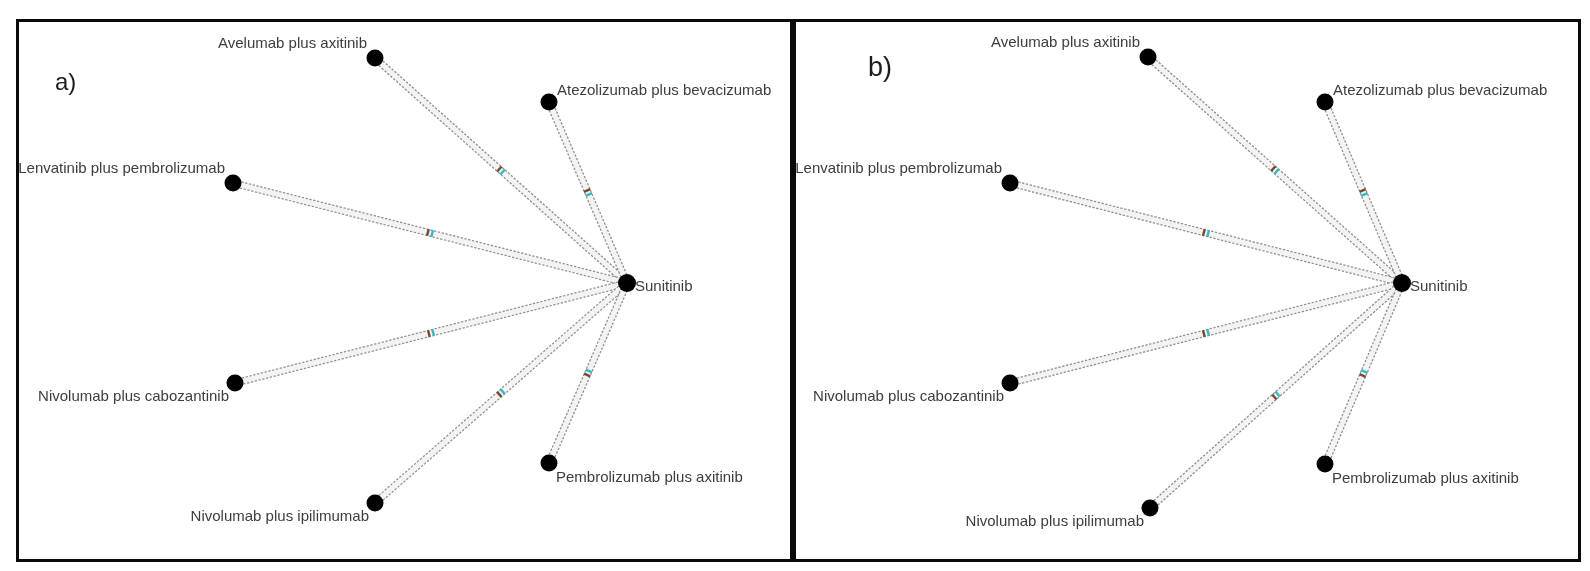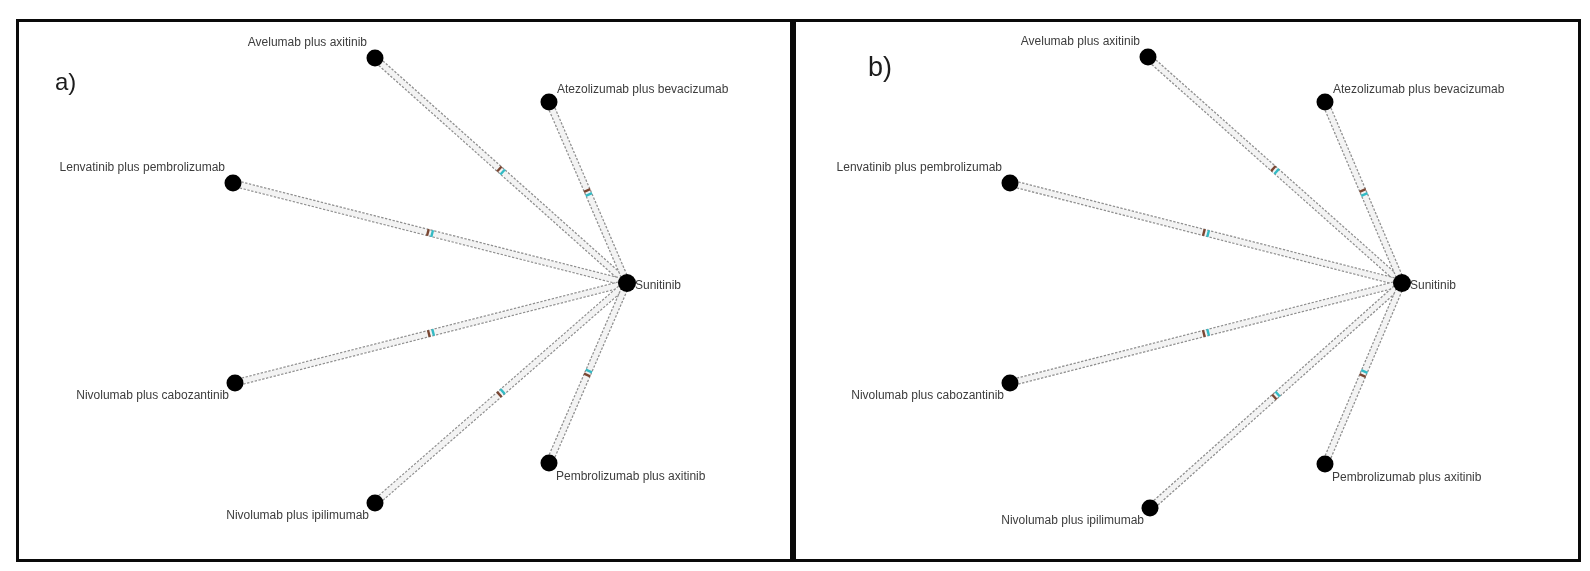--- a/index.html
+++ b/index.html
@@ -9,21 +9,21 @@
   }
   .panel{
     position:absolute;top:19px;border:3px solid #0a0a0a;background:#ffffff;box-sizing:content-box;
   }
   .panel .net{position:absolute;left:0;top:0;width:100%;height:100%;}
   .panel-letter{
     position:absolute;color:#1c1c1c;font-weight:400;line-height:1;
     font-family:"Liberation Sans", sans-serif;z-index:3;
   }
   .node-label{
-    position:absolute;font-size:12px;line-height:11px;color:#3d3d3d;white-space:nowrap;z-index:2;
+    position:absolute;font-size:15px;line-height:11px;color:#3d3d3d;white-space:nowrap;z-index:2;
     letter-spacing:0px;
   }
   .node-label.anch-right{transform:translateX(-100%);}
   svg{position:absolute;left:0;top:0;z-index:1;display:block;}
 </style>
 </head>
 <body>
 
 <div class="stage">
   <section class="panel" style="left: 16px; width: 771px; height: 537px;">

